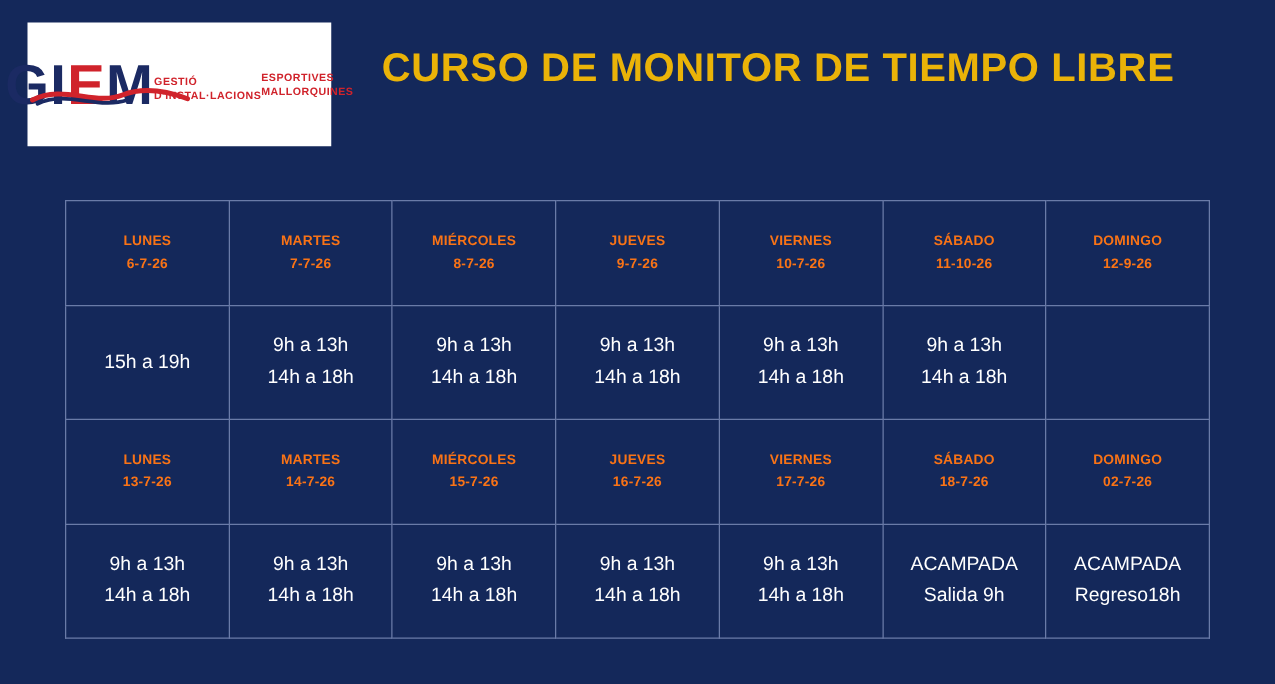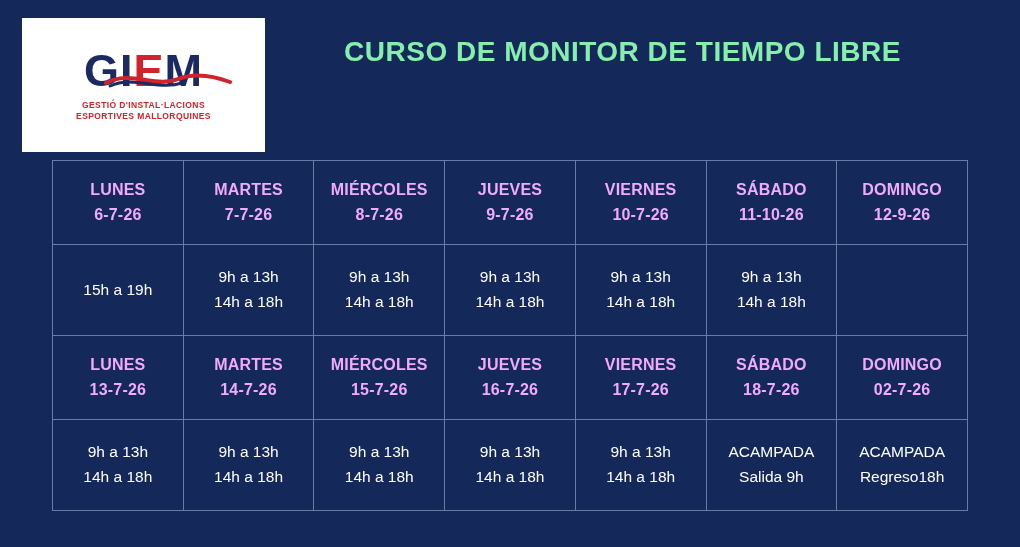--- a/index.html
+++ b/index.html
@@ -20,25 +20,25 @@
     background: #14285a;
   }
   
   .header {
     display: flex;
     align-items: flex-start;
     padding: 18px 0 0 0;
   }
   .logo-box {
     width: 243px;
-    height: 134px;
+    height: 99px;
     margin-left: 22px;
     background: #ffffff;
     display: flex;
-    flex-direction: column;
+    flex-direction: row;
     align-items: center;
     justify-content: center;
     box-sizing: border-box;
   }
   .logo-wordmark {
     position: relative;
     font-family: "Liberation Sans", sans-serif;
     font-weight: bold;
     font-size: 45px;
     letter-spacing: 1px;
@@ -66,22 +66,22 @@
     text-align: left;
   }
   .logo-sub1 { margin-top: 7px; }
   .titles {
     flex: 1;
     text-align: center;
     margin-top: 16px;
     margin-right: 40px;
   }
   .title-main {
-    color: #86efac;
-    font-size: 28px;
+    color: #eab308;
+    font-size: 32px;
     font-weight: bold;
     letter-spacing: 0.5px;
     line-height: 1.3;
   }
   .title-sub {
     color: #ffffff;
     font-size: 30px;
     font-weight: bold;
     letter-spacing: 0.5px;
     line-height: 1.3;
@@ -99,23 +99,23 @@
     table-layout: fixed;
   }
   table.cal td {
     border: 1px solid #6a7ba8;
     text-align: center;
     vertical-align: middle;
     padding: 0;
   }
   td.day-head {
     height: 83px;
-    color: #f0abfc;
-    font-weight: bold;
-    font-size: 16px;
+    color: #f97316;
+    font-weight: bold;
+    font-size: 11px;
     line-height: 1.55;
     letter-spacing: 0.2px;
   }
   td.slot {
     height: 90px;
     color: #ffffff;
     font-size: 15.5px;
     font-weight: normal;
     line-height: 1.6;
   }

